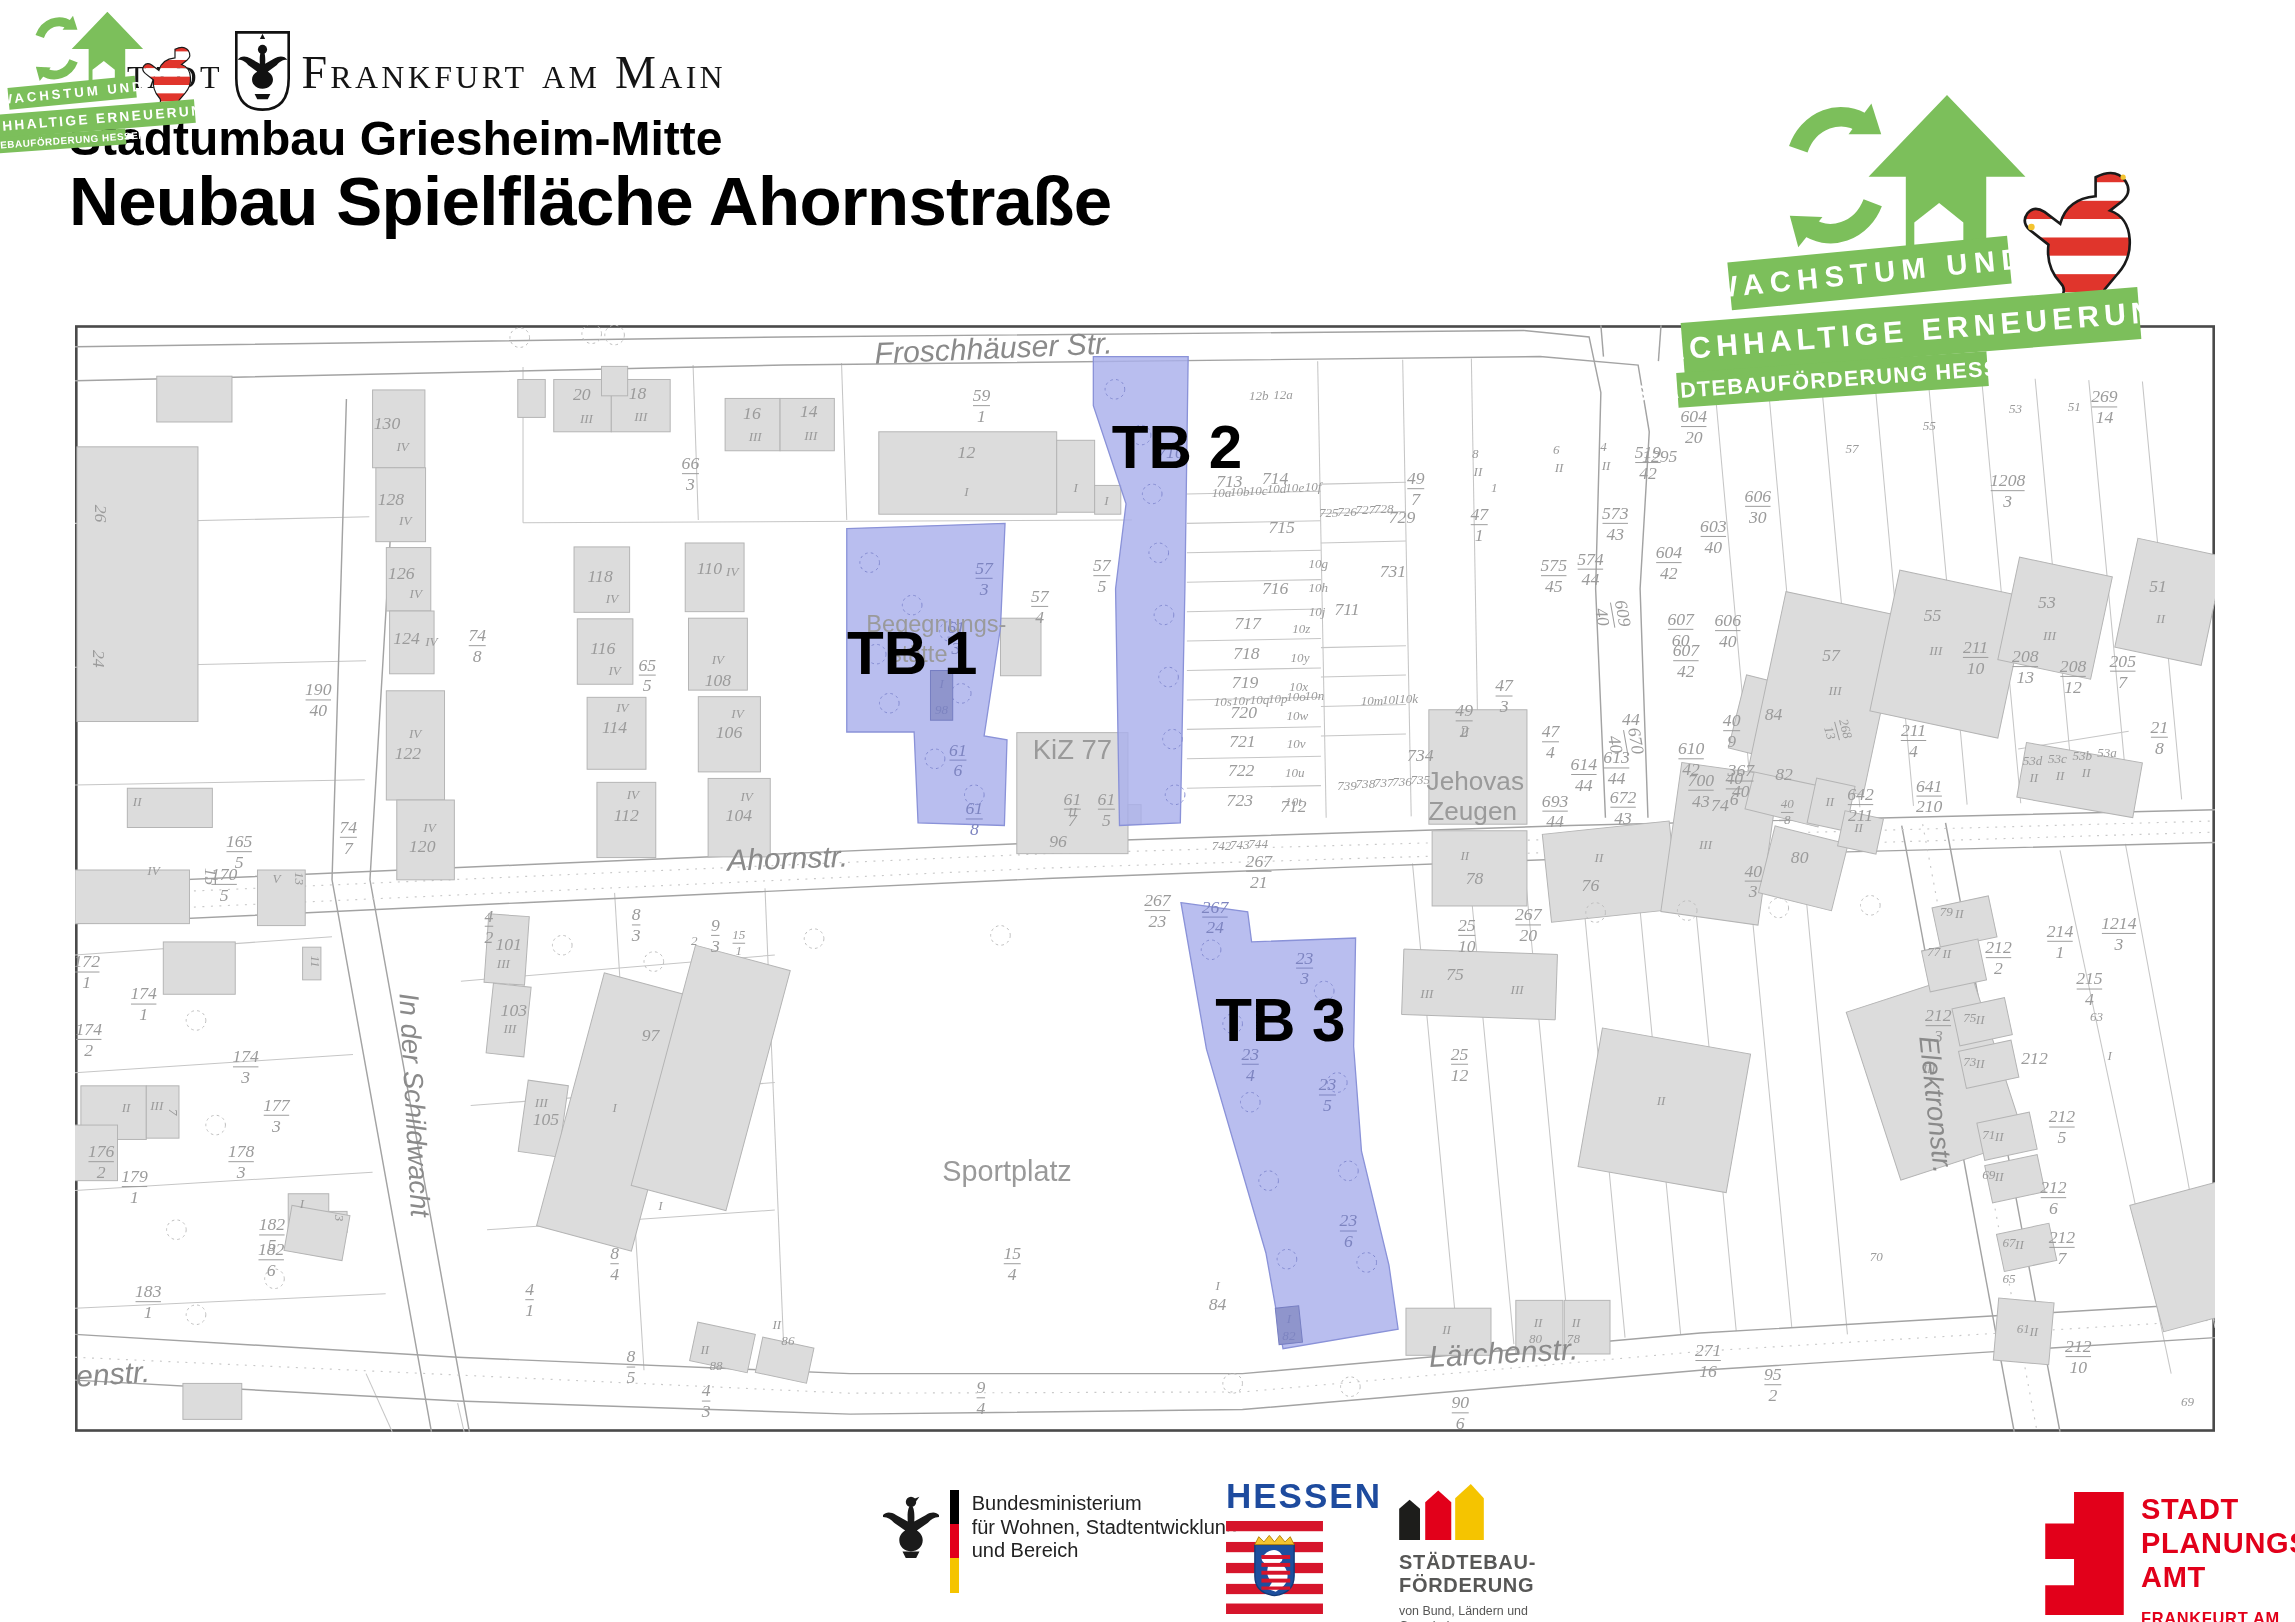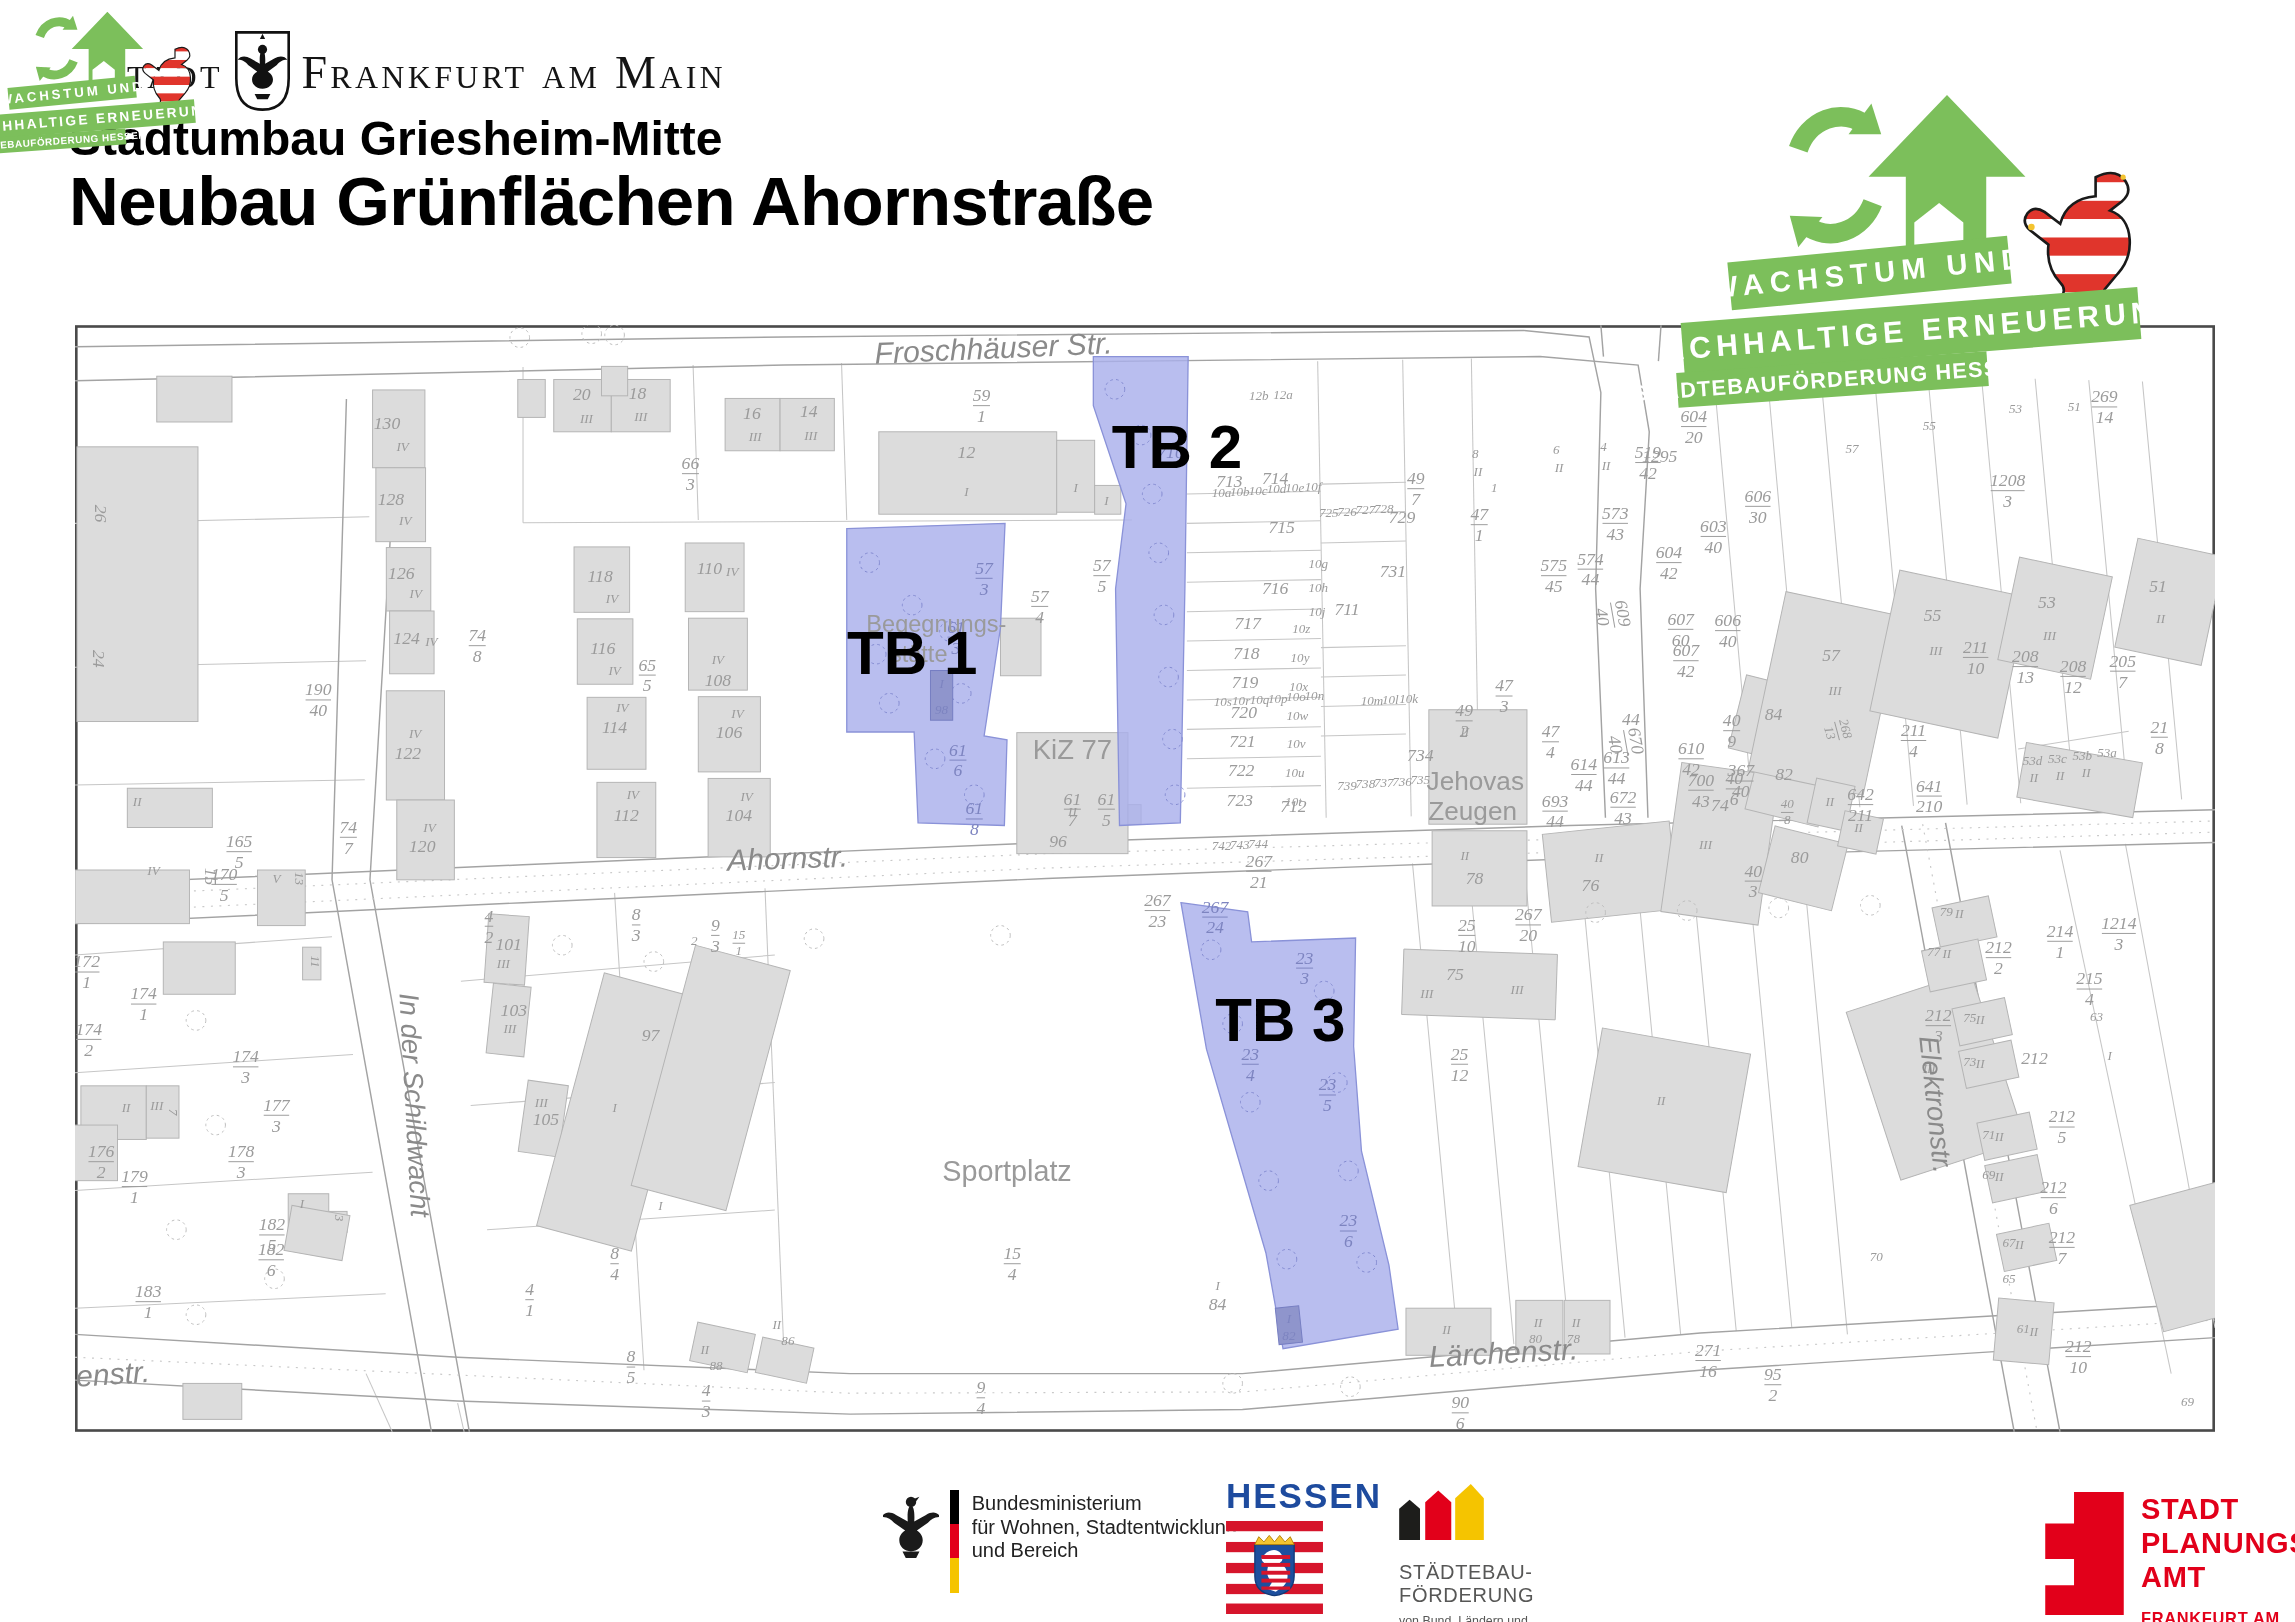--- a/index.html
+++ b/index.html
@@ -42,21 +42,21 @@
   .plabel.blue{fill:#7d84c0;}
   .slabel{font-family:"Liberation Sans",sans-serif;font-style:italic;fill:#8a8a8a;}
   .place{font-family:"Liberation Sans",sans-serif;fill:#9a9a9a;}
 
   
   .bm-logo{position:absolute;left:883px;top:1490px;display:flex;}
   .bm-text{font-size:20px;line-height:1.18;color:#222;margin-left:13px;margin-top:2px;}
   .hessen{position:absolute;left:1226px;top:1476px;}
   .hessen .hx{color:#1e4b9e;font-size:35px;font-weight:bold;letter-spacing:2px;}
   .stb{position:absolute;left:1399px;top:1484px;}
-  .stb .big{color:#575756;font-weight:normal;font-size:20px;line-height:1.15;letter-spacing:0.7px;margin-top:19px;}
+  .stb .big{color:#575756;font-weight:bold;font-size:20px;line-height:1.15;letter-spacing:0.7px;margin-top:9px;}
   .stb .small{color:#575756;font-size:12.4px;line-height:1.25;margin-top:6.5px;}
   .spa{position:absolute;left:2045px;top:1492px;display:flex;}
   .spa-text{color:#e2001a;font-weight:bold;font-size:29px;line-height:1.18;margin-left:17px;letter-spacing:0.7px;}
   .spa-sub{font-size:16.4px;margin-top:14.4px;letter-spacing:0.7px;}
 </style>
 </head>
 <body>
 
 <div class="brand">
   <span class="wm">Stadt</span>
@@ -69,21 +69,21 @@
         <path d="M30,96 h24 l-4,8 h-16 Z"></path>
       </g>
       <path d="M38,12 l4,-8 l4,8 Z" fill="#111"></path>
     </svg>
   </span>
   <span class="wm">Frankfurt am Main</span>
 </div>
 
 <div class="titleblock">
   <div class="t-project">Stadtumbau Griesheim-Mitte</div>
-  <div class="t-main">Neubau Grünflächen Ahornstraße</div>
+  <div class="t-main">Neubau Spielfläche Ahornstraße</div>
 </div>
 
 <div class="wlogo" id="program-logo">
   <span class="recycle">
     <svg width="111" height="154" viewBox="0 0 170 235">
       <g fill="none" stroke="#7cbf5b" stroke-width="30">
         <path d="M130,40 A70,78 0 0,0 28,78"></path>
         <path d="M40,195 A70,78 0 0,0 142,160"></path>
       </g>
       <g fill="#7cbf5b">

